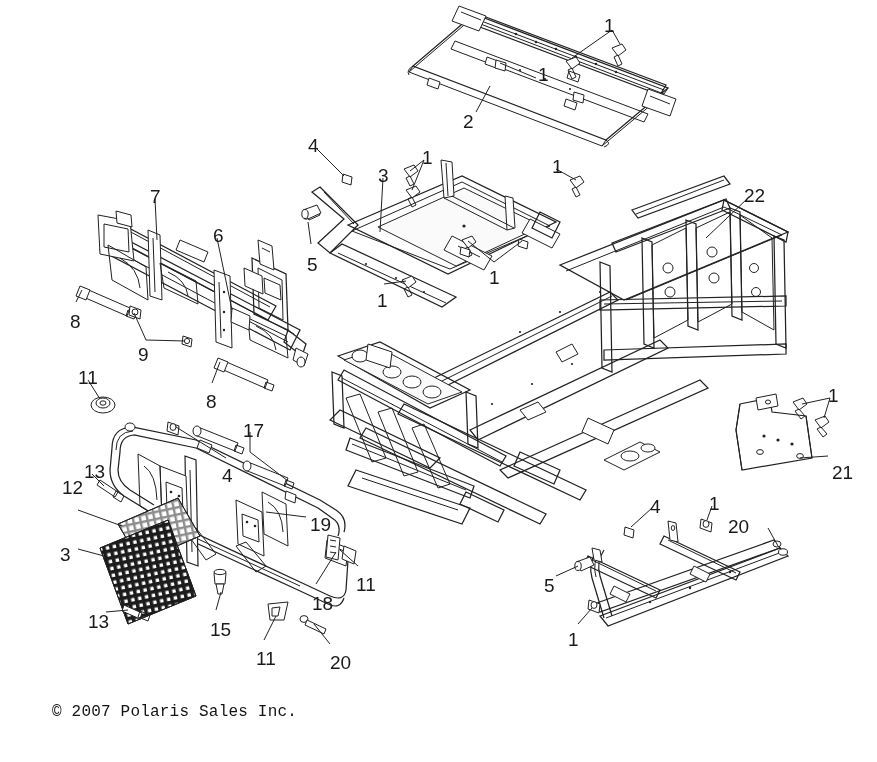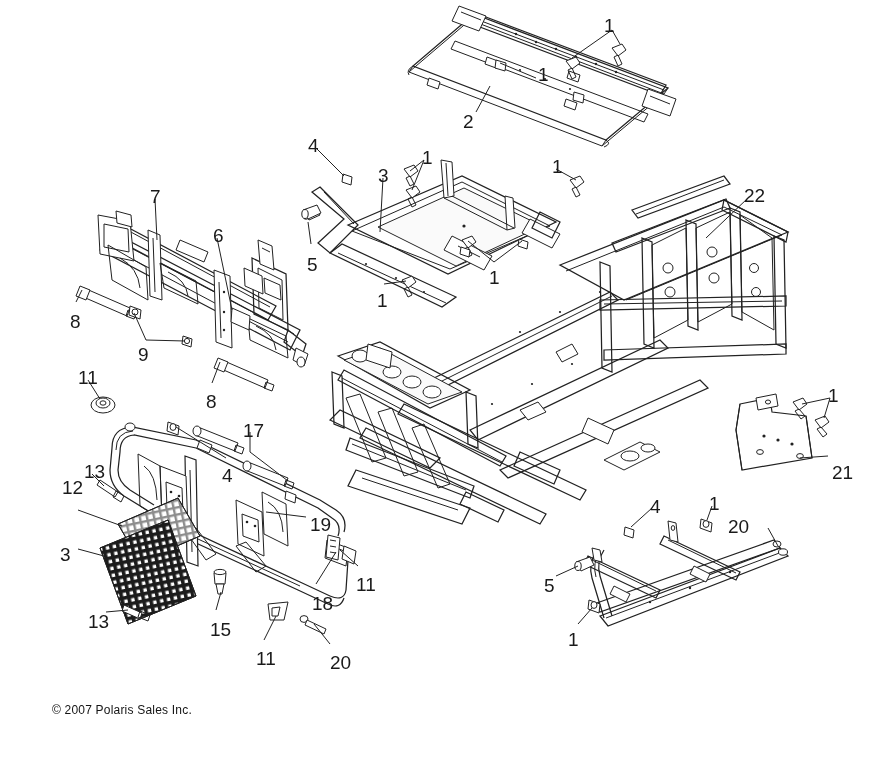--- a/index.html
+++ b/index.html
@@ -27,22 +27,22 @@
     font-size: 19px;
     color: #1a1a1a;
     line-height: 1;
     white-space: nowrap;
     user-select: none;
   }
   #copyright {
     position: absolute;
     left: 52px;
     top: 703px;
-    font-family: Liberation Sans, sans-serif;
-    font-size: 12px;
+    font-family: Liberation Mono, monospace;
+    font-size: 16px;
     color: #141414;
     letter-spacing: 0.2px;
     white-space: nowrap;
   }
   svg { display: block; }
   .ln { stroke: #222; stroke-width: 1; fill: none; }
   .ln2 { stroke: #222; stroke-width: 1.25; fill: none; }
   .leader { stroke: #222; stroke-width: 1; fill: none; }
   .wht { fill: #ffffff; stroke: #222; stroke-width: 1; }
   .wht2 { fill: #ffffff; stroke: #222; stroke-width: 1.2; }

